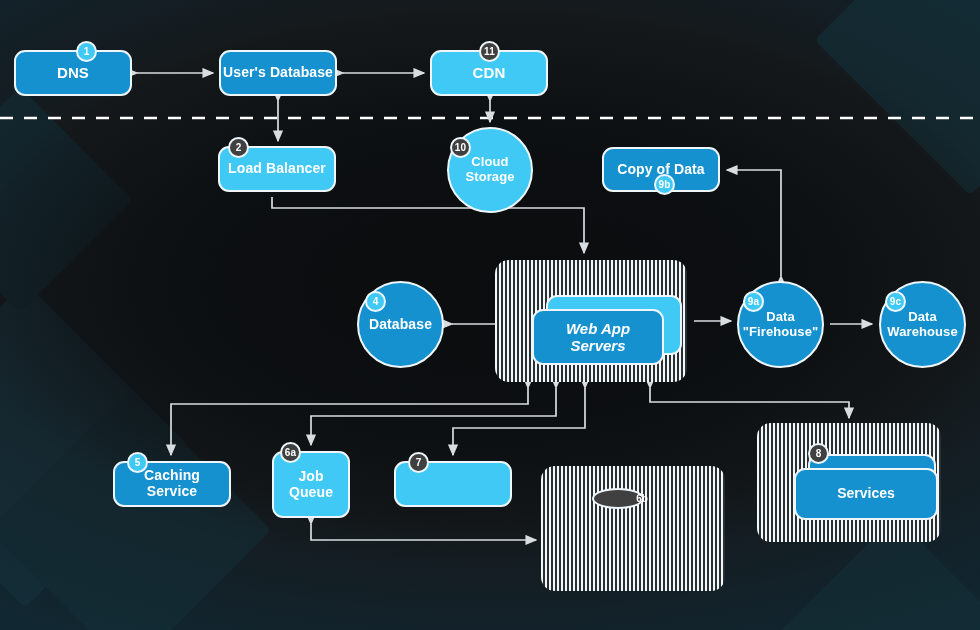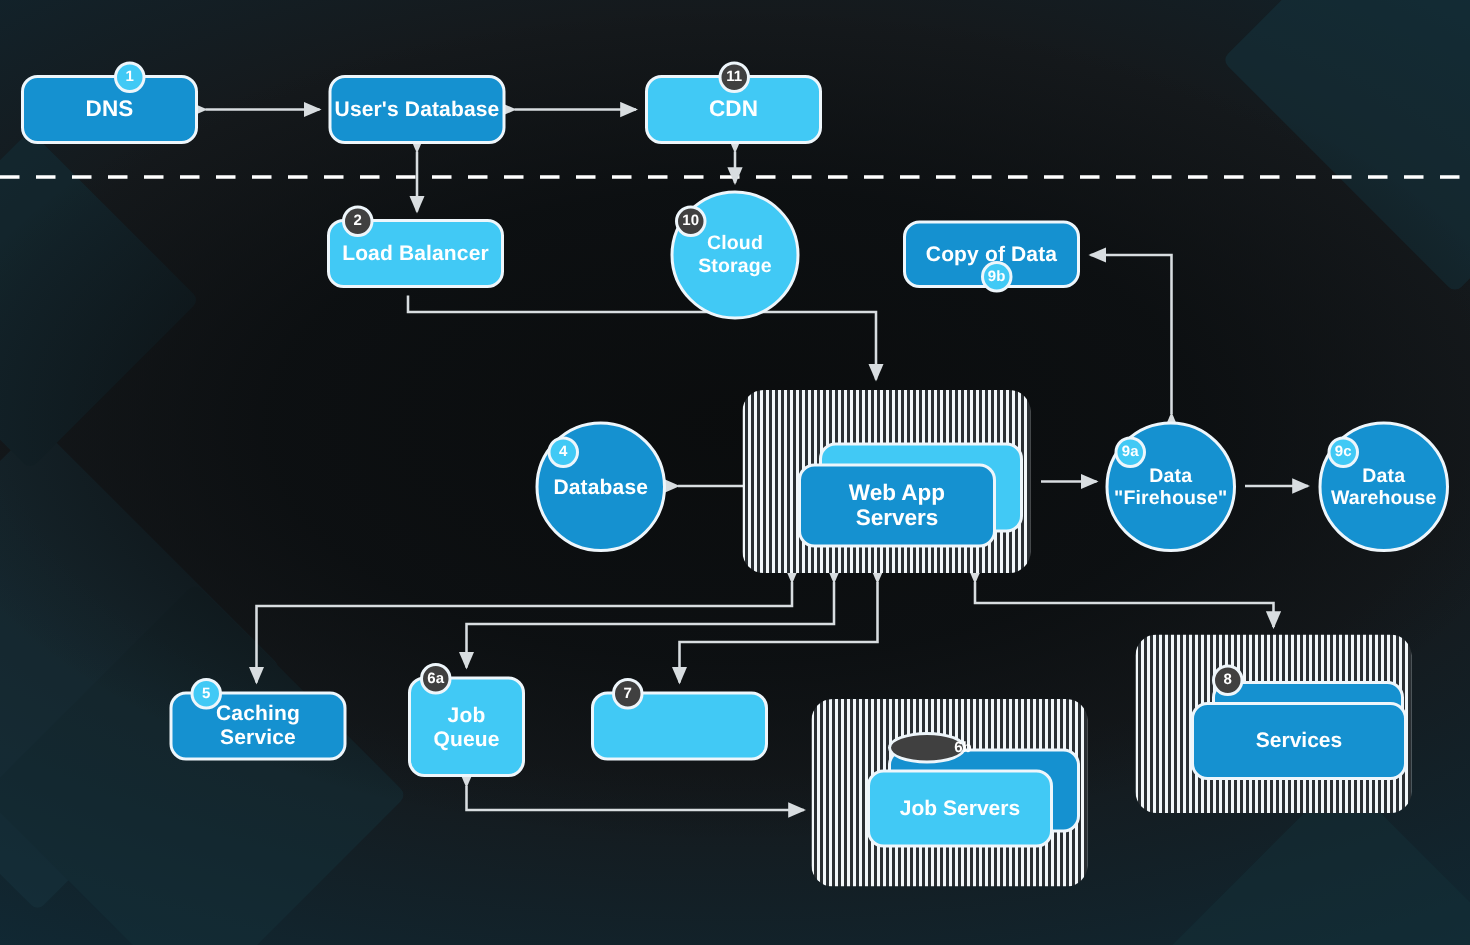--- a/index.html
+++ b/index.html
@@ -176,39 +176,31 @@
           <div>Queue</div>
         </div>
         <div class="badge mid" style="left: 6px; top: -11px;">6a</div>
       </div>
       <div class="node rect light" style="left: 394px; top: 461px; width: 118px; height: 46px; font-size: 13px;">
         <div class="badge mid" style="left: 12px; top: -11px;">7</div>
       </div>
     </div>
   <div id="clusters">
       <div class="cluster" style="left: 495px; top: 260px; width: 192px; height: 122px;">
-        <div class="stack" style="left: 28px; top: 26px; width: 146px; height: 70px;">
+        <div class="stack" style="left: 28px; top: 26px; width: 146px; height: 70px; font-style: italic;">
           <div class="back" style="left: 14px; top: 0px; width: 132px; height: 56px; background: rgb(65, 201, 245);"></div>
           <div class="front" style="left: 0px; top: 14px; width: 132px; height: 56px; font-size: 15px; background: rgb(21, 145, 208);">
             <div>
               <div>Web App</div>
               <div>Servers</div>
             </div>
           </div>
         </div>
       </div>
       <div class="cluster" style="left: 541px; top: 466px; width: 184px; height: 125px;">
-        <div class="stack" style="left: 28px; top: 24px; width: 138px; height: 66px;">
-          <div class="back" style="left: 14px; top: 0px; width: 124px; height: 52px; background: rgb(21, 145, 208);"></div>
-          <div class="front" style="left: 0px; top: 14px; width: 124px; height: 52px; font-size: 14px; background: rgb(65, 201, 245);">
-            <div>
-              <div>Job Servers</div>
-            </div>
-          </div>
-        </div>
         <div class="badge mid" style="left: 42px; top: 13px; padding-left: 48px;">6b</div>
       </div>
       <div class="cluster" style="left: 757px; top: 423px; width: 184px; height: 119px;">
         <div class="stack" style="left: 28px; top: 22px; width: 138px; height: 66px;">
           <div class="back" style="left: 14px; top: 0px; width: 124px; height: 52px; background: rgb(21, 145, 208);"></div>
           <div class="front" style="left: 0px; top: 14px; width: 144px; height: 52px; font-size: 14px; background: rgb(21, 145, 208);">
             <div>
               <div>Services</div>
             </div>
           </div>

